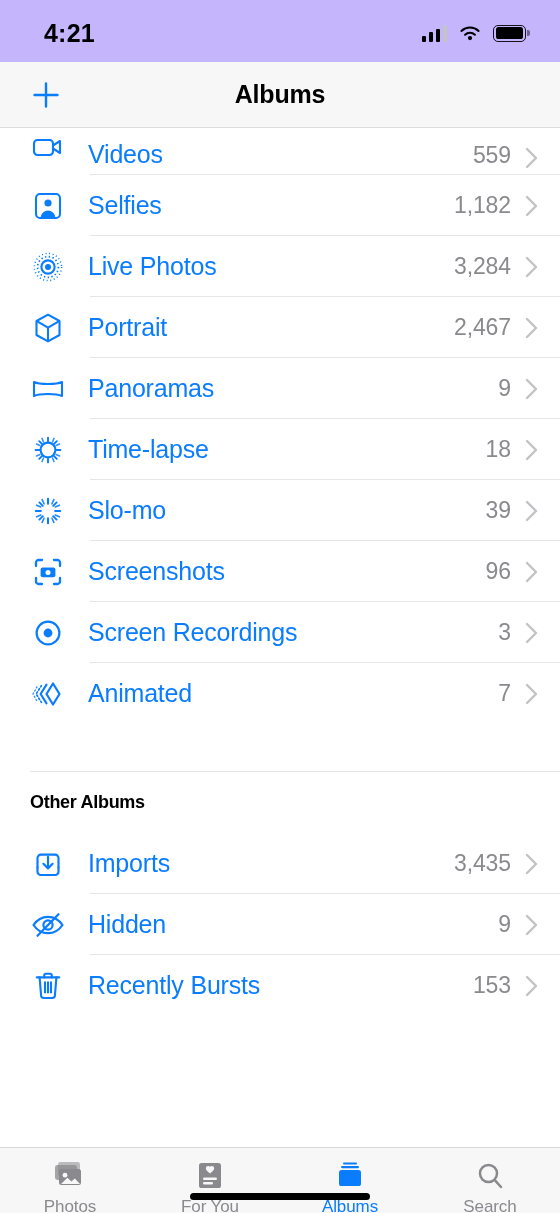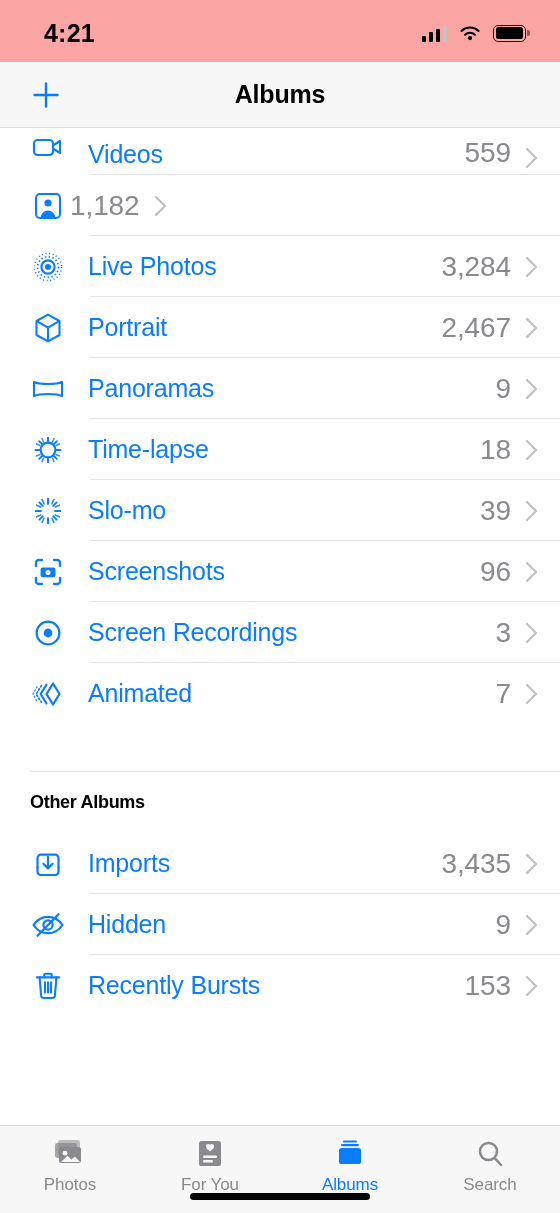--- a/index.html
+++ b/index.html
@@ -8,21 +8,21 @@
     background:#ffffff;
     font-family:"Liberation Sans", sans-serif;
     -webkit-font-smoothing:antialiased;
     overflow:hidden;
   }
   #screen { position:relative; width:560px; height:1213px; background:#fff; }
 
   
   .statusbar{
     position:absolute; top:0; left:0; width:560px; height:62px;
-    background:#fca5a5;
+    background:#c4b5fd;
     display:flex; align-items:center; justify-content:space-between;
     padding:0 34px 0 44px;
   }
   .status-time{
     font-size:25px; font-weight:600; color:#000; letter-spacing:.2px;
     margin-top:4px;
   }
   .status-right{ display:flex; align-items:center; gap:11px; margin-top:4px; }
 
   
@@ -78,40 +78,40 @@
   .row .ico{
     width:44px; min-width:44px; height:44px;
     display:flex; align-items:center; justify-content:center;
     color:#0a7cfe;
   }
   .row .label{
     flex:1; margin-left:18px;
     font-size:25px; color:#0a7cfe; letter-spacing:-.2px; white-space:nowrap;
   }
   .row .count{
-    font-size:28px; color:#8a8a8e; letter-spacing:-.1px; margin-right:14px;
+    font-size:23px; color:#8a8a8e; letter-spacing:-.1px; margin-right:14px;
   }
   .row .chev{ color:#c2c2c6; display:flex; align-items:center; }
   .sep{
     position:absolute; left:90px; right:0; bottom:0; height:1px;
     background:#e6e6e8;
   }
 
   .section-gap{ height:47px; background:#fff; }
   .section-div{
     margin-left:30px; height:1px; background:#e6e6e8;
   }
   .section-header{
     height:61px; display:flex; align-items:center; padding-left:30px;
     font-size:18px; font-weight:700; color:#000; letter-spacing:-.3px;
   }
 
   
   .tabbar{
-    position:absolute; left:0; bottom:0; width:560px; height:88px;
+    position:absolute; left:0; bottom:0; width:560px; height:66px;
     background:#f7f7f7; border-top:1px solid #d8d8d8;
     display:flex; align-items:flex-start; z-index:20;
   }
   .tab{
     flex:1; display:flex; flex-direction:column; align-items:center;
     padding-top:9px; cursor:pointer; color:#8a8a8e;
   }
   .tab.active{ color:#0a7cfe; }
   .tab .ticon{ height:38px; display:flex; align-items:center; justify-content:center; }
   .tab .tlabel{ font-size:17px; margin-top:2px; letter-spacing:-.1px; }
@@ -176,20 +176,21 @@
     </div>
 
     <div class="row">
       <div class="ico">
         <svg width="34" height="34" viewBox="0 0 34 34" fill="none" stroke="#0a7cfe" stroke-width="2.1">
           <rect x="5" y="5" width="24" height="24" rx="4"></rect>
           <circle cx="17" cy="14" r="3.6" fill="#0a7cfe" stroke="none"></circle>
           <path d="M9.5 29c.6-4.6 3.8-7.4 7.5-7.4s6.9 2.8 7.5 7.4z" fill="#0a7cfe" stroke="none"></path>
         </svg>
       </div>
+      <div class="label">Selfies</div>
       <div class="count">1,182</div>
       <div class="chev">
         <svg width="13" height="22" viewBox="0 0 13 22">
             <path d="M2 2l9 9-9 9" stroke="currentColor" stroke-width="2.4" fill="none" stroke-linecap="round" stroke-linejoin="round"></path>
           </svg>
       </div>
       <div class="sep"></div>
     </div>
 
     <div class="row">

